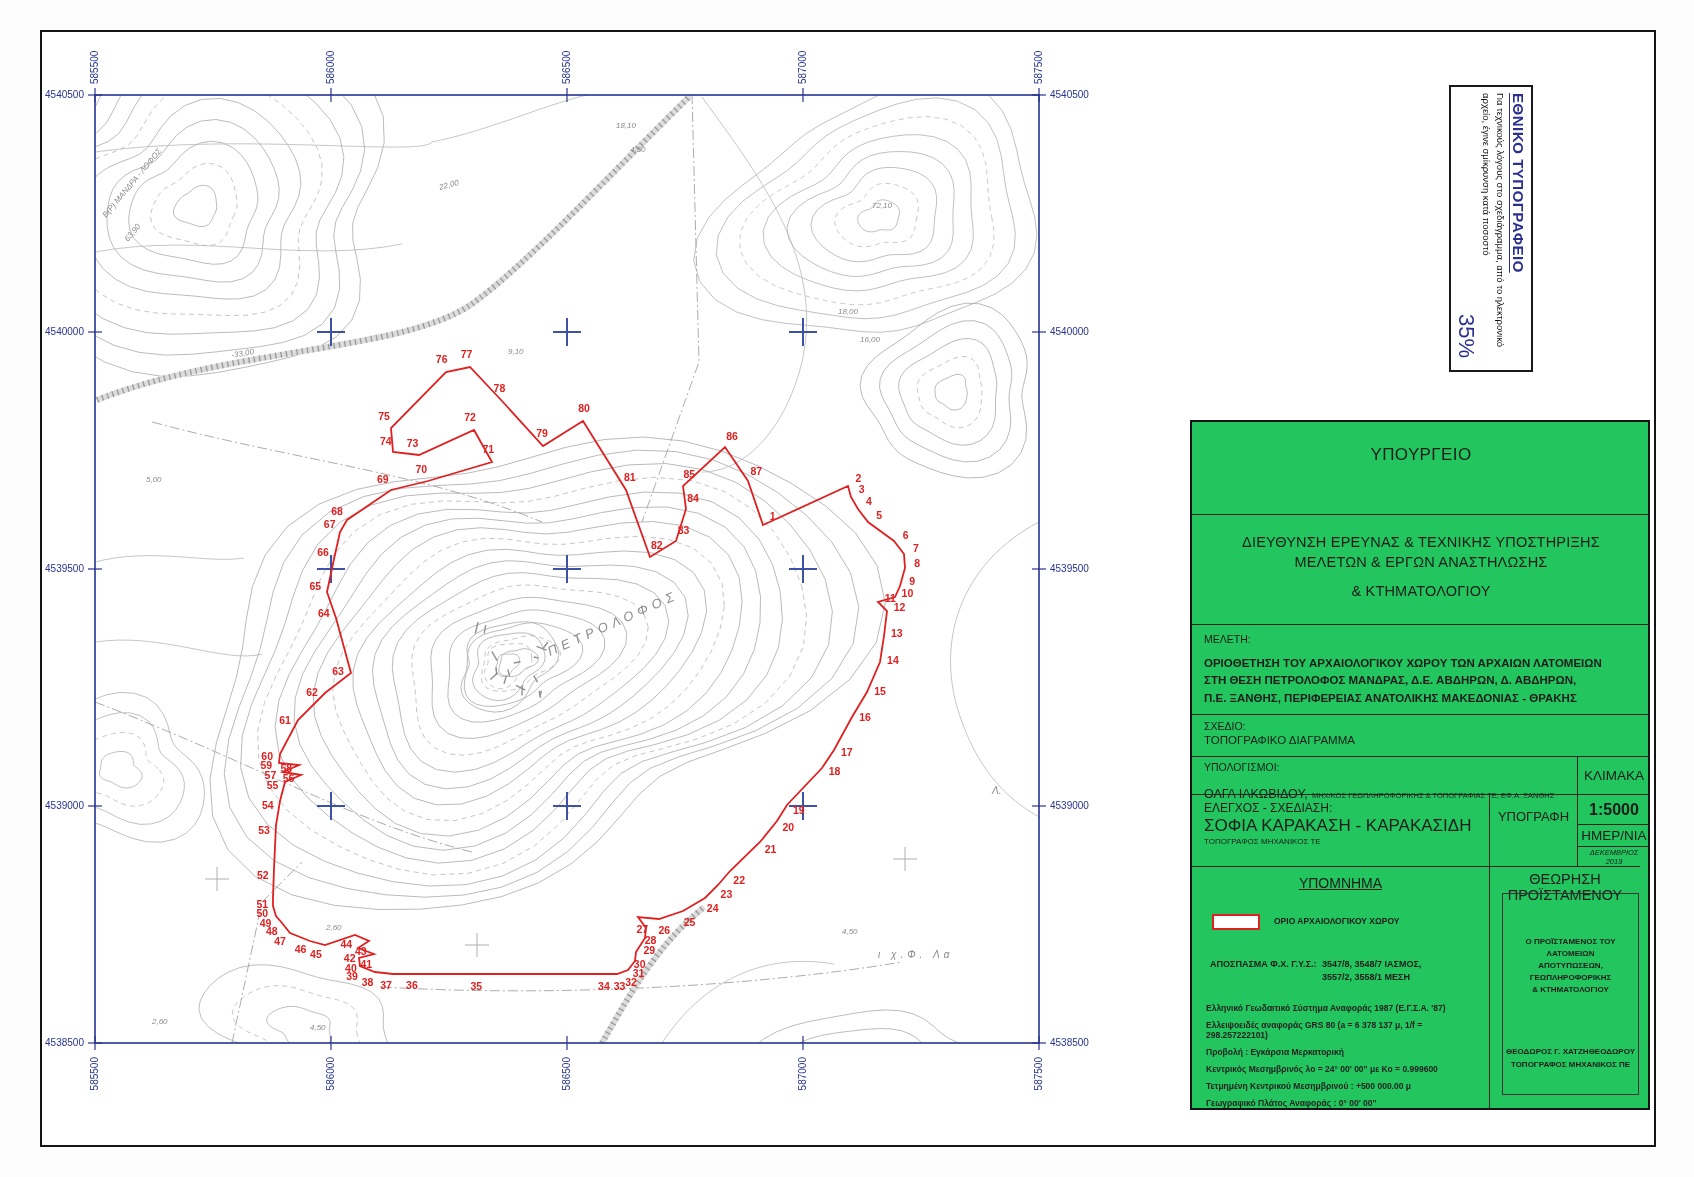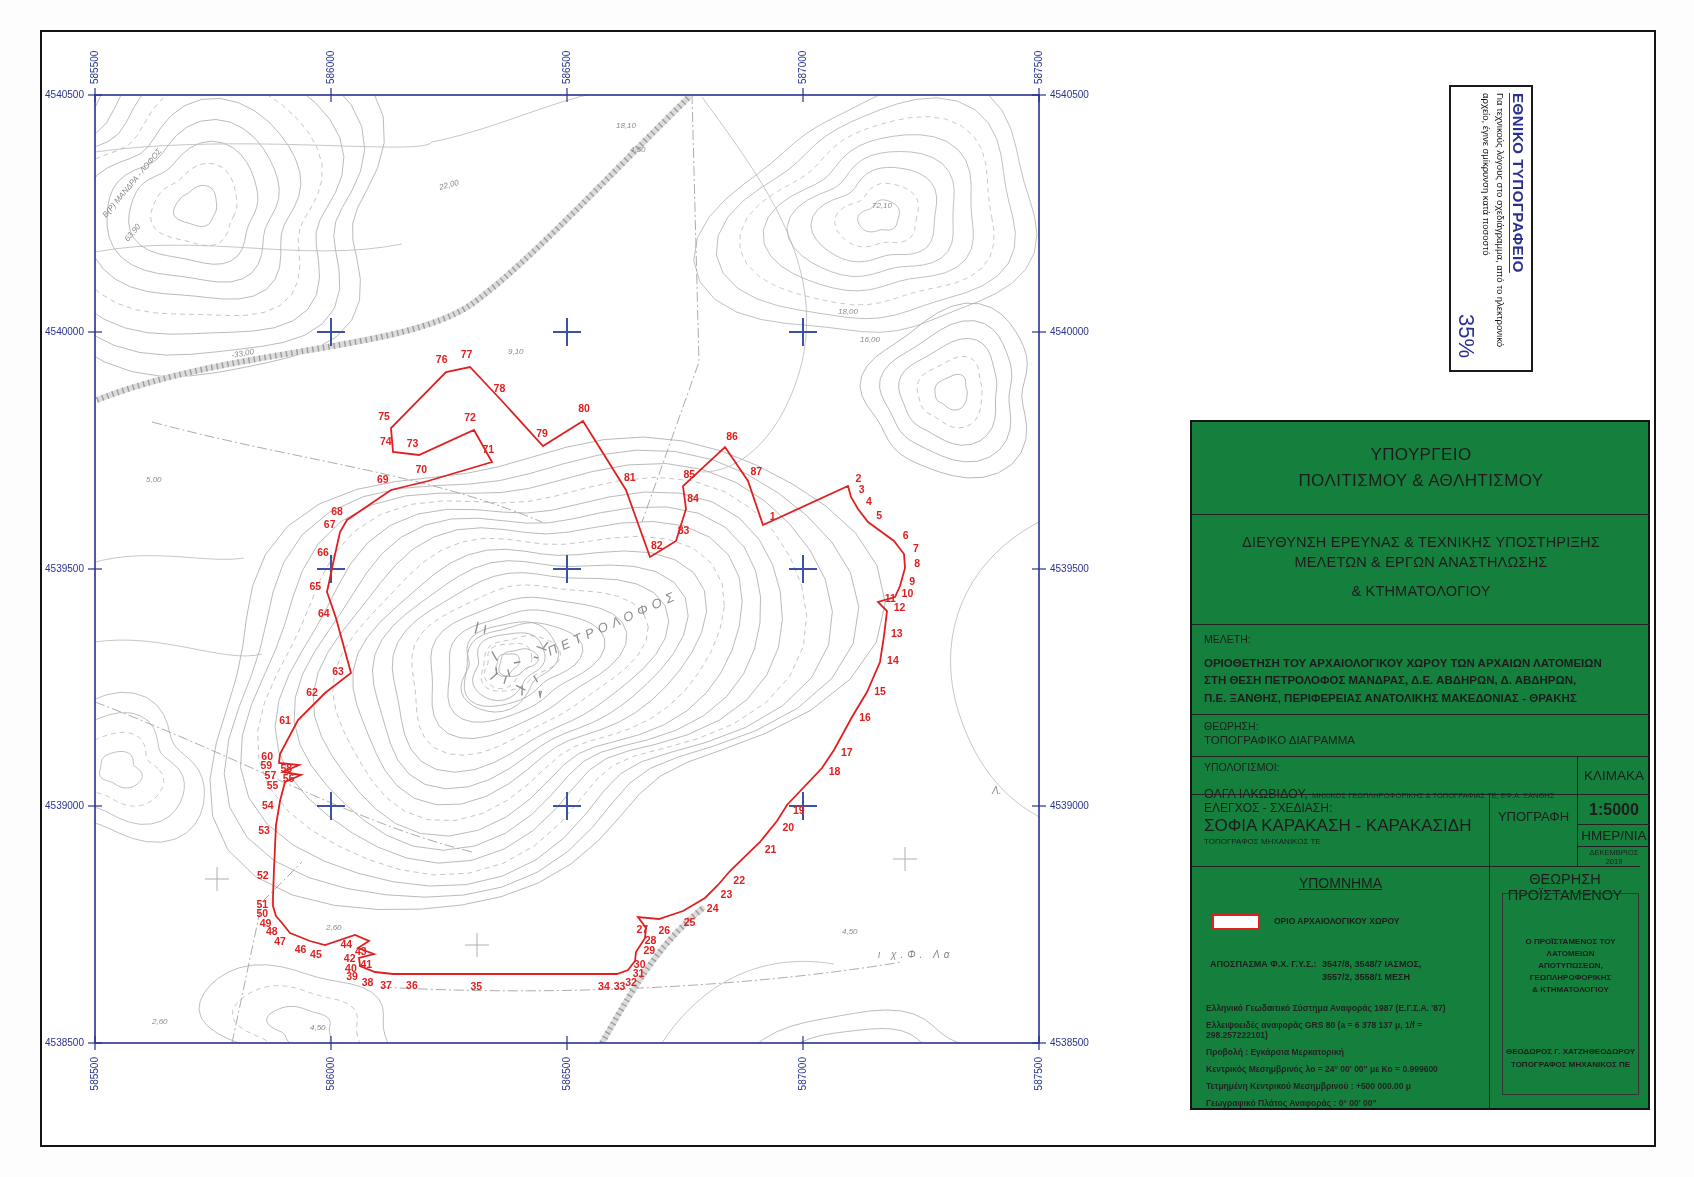--- a/index.html
+++ b/index.html
@@ -13,21 +13,21 @@
   
   .stamp{position:absolute;left:1407px;top:53px;width:84px;height:287px;
     border:2px solid #1a1a1a;background:#fff;box-sizing:border-box;
     writing-mode:vertical-rl;padding:6px 4px;}
   .stamp-title{font-size:15px;font-weight:bold;color:#2b2f90;
     text-decoration:underline;letter-spacing:.5px;margin-left:3px;}
   .stamp-body{font-size:9.5px;line-height:1.45;color:#111;text-align:start;}
   .stamp-pct{font-size:22px;color:#2b2f90;text-align:end;padding-bottom:6px;margin-left:2px;}
   
   .tb{position:absolute;left:1148px;top:388px;width:460px;height:690px;
-    border:2px solid #141414;box-sizing:border-box;background:#15803d;}
+    border:2px solid #141414;box-sizing:border-box;background:#22c55e;}
   .tb .cell{position:absolute;box-sizing:border-box;}
   .b-t{border-top:1px solid #222;} .b-l{border-left:1px solid #222;}
   .center{text-align:center;}
   .ministry{font-size:17px;line-height:1.55;letter-spacing:.4px;}
   .dir{font-size:14.5px;line-height:1.35;letter-spacing:.2px;}
   .lbl{font-size:10.5px;}
   .study-txt{font-size:11.5px;font-weight:bold;line-height:1.5;}
   .small-role{font-size:7.5px;color:#222;}
   .legend-swatch{position:absolute;border:2px solid #e02020;background:#fff;}
   .geo-note{font-size:8.5px;font-weight:bold;margin-bottom:7px;color:#222;}
@@ -323,40 +323,39 @@
   <div class="stamp">
     <div class="stamp-title">ΕΘΝΙΚΟ ΤΥΠΟΓΡΑΦΕΙΟ</div>
     <div class="stamp-body">Για τεχνικούς λόγους στο σχεδιάγραμμα, από το ηλεκτρονικό αρχείο, έγινε σμίκρυνση κατά ποσοστό</div>
     <div class="stamp-pct">35%</div>
   </div>
 
   <div class="tb">
 
     <div class="cell center ministry" style="left:0;top:0;width:458px;height:92px;padding-top:20px;">
       <div>ΥΠΟΥΡΓΕΙΟ</div>
-      <div>ΠΟΛΙΤΙΣΜΟΥ &amp; ΑΘΛΗΤΙΣΜΟΥ</div>
     </div>
 
     <div class="cell center dir b-t" style="left:0;top:92px;width:458px;height:110px;padding-top:18px;">
       <div>ΔΙΕΥΘΥΝΣΗ ΕΡΕΥΝΑΣ &amp; ΤΕΧΝΙΚΗΣ ΥΠΟΣΤΗΡΙΞΗΣ</div>
       <div>ΜΕΛΕΤΩΝ &amp; ΕΡΓΩΝ ΑΝΑΣΤΗΛΩΣΗΣ</div>
       <div style="height:10px;"></div>
       <div>&amp; ΚΤΗΜΑΤΟΛΟΓΙΟΥ</div>
     </div>
 
     <div class="cell b-t" style="left:0;top:202px;width:458px;height:90px;padding:8px 12px;">
       <div class="lbl">ΜΕΛΕΤΗ:</div>
       <div style="height:10px;"></div>
       <div class="study-txt">ΟΡΙΟΘΕΤΗΣΗ ΤΟΥ ΑΡΧΑΙΟΛΟΓΙΚΟΥ ΧΩΡΟΥ ΤΩΝ ΑΡΧΑΙΩΝ ΛΑΤΟΜΕΙΩΝ</div>
       <div class="study-txt">ΣΤΗ ΘΕΣΗ ΠΕΤΡΟΛΟΦΟΣ ΜΑΝΔΡΑΣ, Δ.Ε. ΑΒΔΗΡΩΝ, Δ. ΑΒΔΗΡΩΝ,</div>
       <div class="study-txt">Π.Ε. ΞΑΝΘΗΣ, ΠΕΡΙΦΕΡΕΙΑΣ ΑΝΑΤΟΛΙΚΗΣ ΜΑΚΕΔΟΝΙΑΣ - ΘΡΑΚΗΣ</div>
     </div>
 
     <div class="cell b-t" style="left:0;top:292px;width:458px;height:42px;padding:5px 12px;">
-      <div class="lbl">ΘΕΩΡΗΣΗ:</div>
+      <div class="lbl">ΣΧΕΔΙΟ:</div>
       <div style="font-size:11.5px;margin-top:2px;">ΤΟΠΟΓΡΑΦΙΚΟ ΔΙΑΓΡΑΜΜΑ</div>
     </div>
 
     <div class="cell b-t" style="left:0;top:334px;width:385px;height:38px;padding:4px 12px;">
       <div class="lbl">ΥΠΟΛΟΓΙΣΜΟΙ:</div>
       <div style="margin-top:11px;">
         <span style="font-size:12.5px;">ΟΛΓΑ ΙΑΚΩΒΙΔΟΥ,</span>
         <span class="small-role">ΜΗΧ/ΚΟΣ ΓΕΩΠΛΗΡΟΦΟΡΙΚΗΣ &amp; ΤΟΠΟΓΡΑΦΙΑΣ ΤΕ, ΕΦ.Α. ΞΑΝΘΗΣ</span>
       </div>
     </div>
@@ -373,21 +372,21 @@
 
     <div class="cell b-t b-l center" style="left:385px;top:334px;width:73px;height:38px;padding-top:11px;font-size:13.5px;">
       <span>ΚΛΙΜΑΚΑ</span>
     </div>
     <div class="cell b-t b-l center" style="left:385px;top:372px;width:73px;height:30px;padding-top:6px;font-size:16px;font-weight:bold;">
       <span>1:5000</span>
     </div>
     <div class="cell b-t b-l center" style="left:385px;top:402px;width:73px;height:22px;padding-top:3px;font-size:13.5px;">
       <span>ΗΜΕΡ/ΝΙΑ</span>
     </div>
-    <div class="cell b-t b-l center" style="left:385px;top:424px;width:73px;height:20px;padding-top:1px;font-size:7.5px;line-height:1.2;">
+    <div class="cell b-t b-l center" style="left:385px;top:424px;width:73px;height:20px;padding-top:1px;font-size:7.5px;line-height:1.2;font-style:italic;">
       <div>ΔΕΚΕΜΒΡΙΟΣ</div>
       <div>2019</div>
     </div>
 
     <div class="cell b-t" style="left:0;top:444px;width:297px;height:244px;">
       <div class="center" style="margin-top:8px;font-size:14px;text-decoration:underline;">ΥΠΟΜΝΗΜΑ</div>
       <div class="legend-swatch" style="left:20px;top:47px;width:44px;height:12px;"></div>
       <div style="position:absolute;left:82px;top:49px;font-size:8.5px;font-weight:bold;">ΟΡΙΟ ΑΡΧΑΙΟΛΟΓΙΚΟΥ ΧΩΡΟΥ</div>
       <div style="position:absolute;left:18px;top:92px;font-size:9px;font-weight:bold;">ΑΠΟΣΠΑΣΜΑ Φ.Χ. Γ.Υ.Σ.:</div>
       <div style="position:absolute;left:130px;top:92px;font-size:9px;font-weight:bold;">3547/8, 3548/7 ΙΑΣΜΟΣ,</div>

